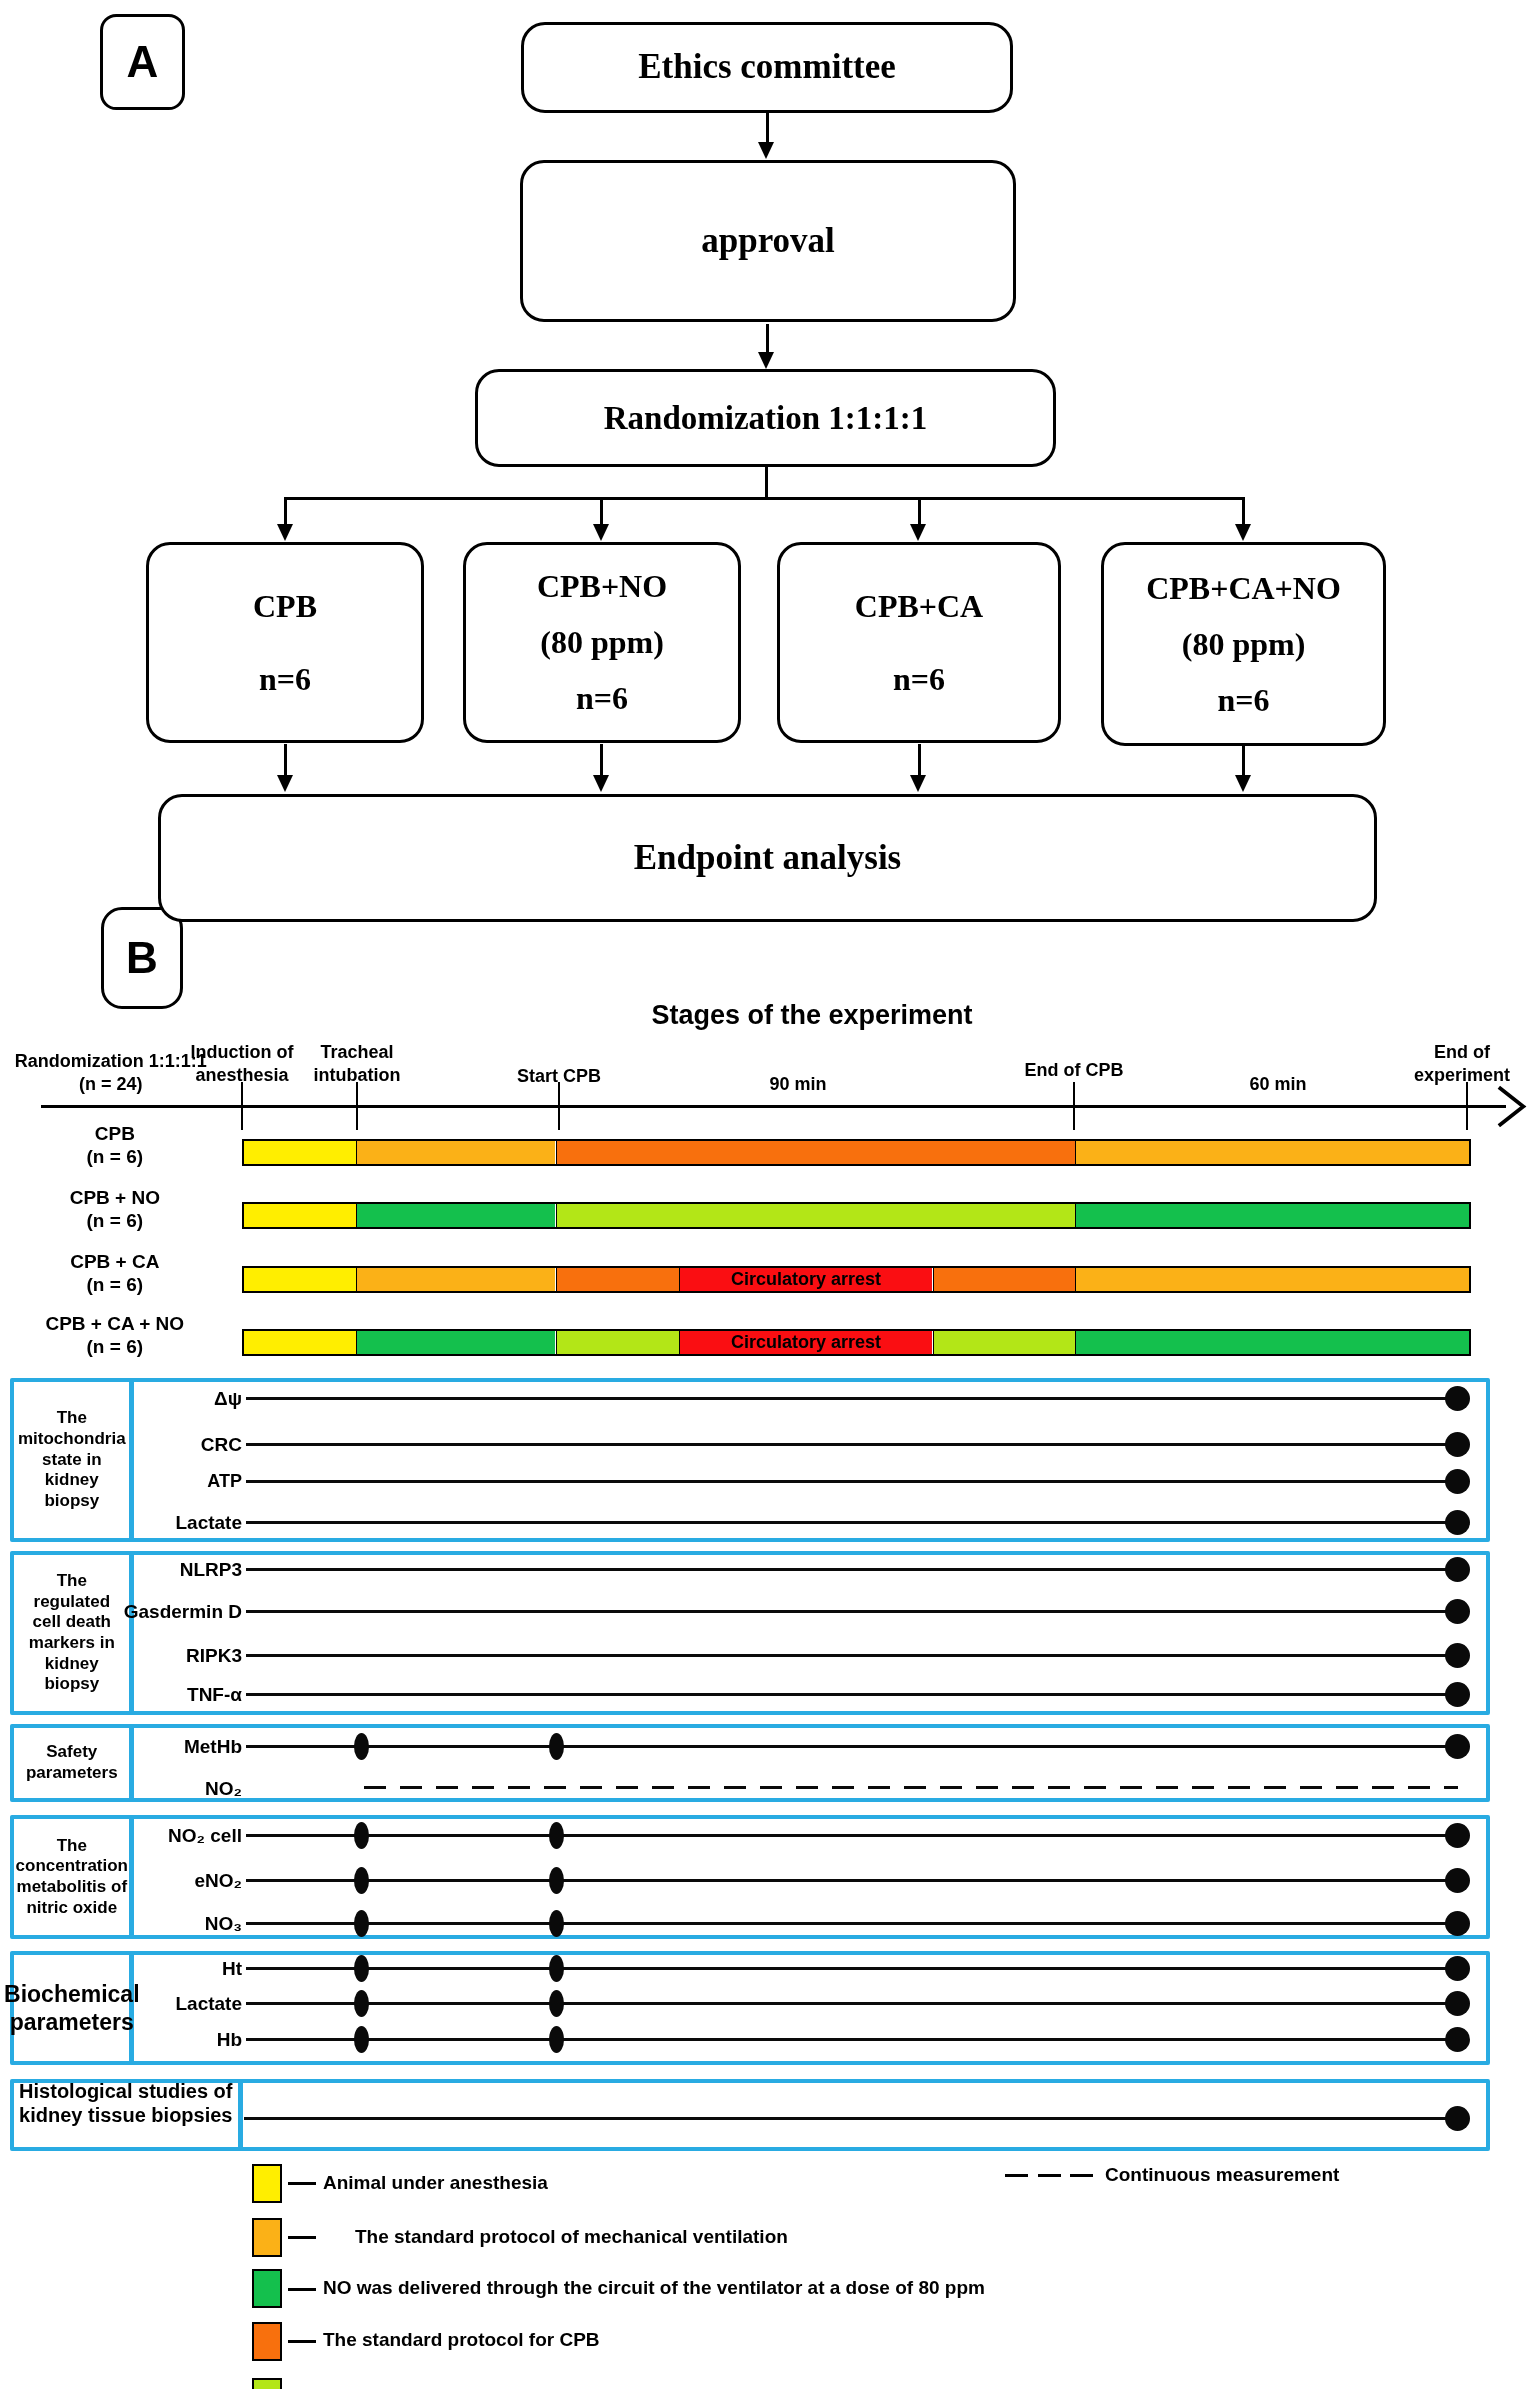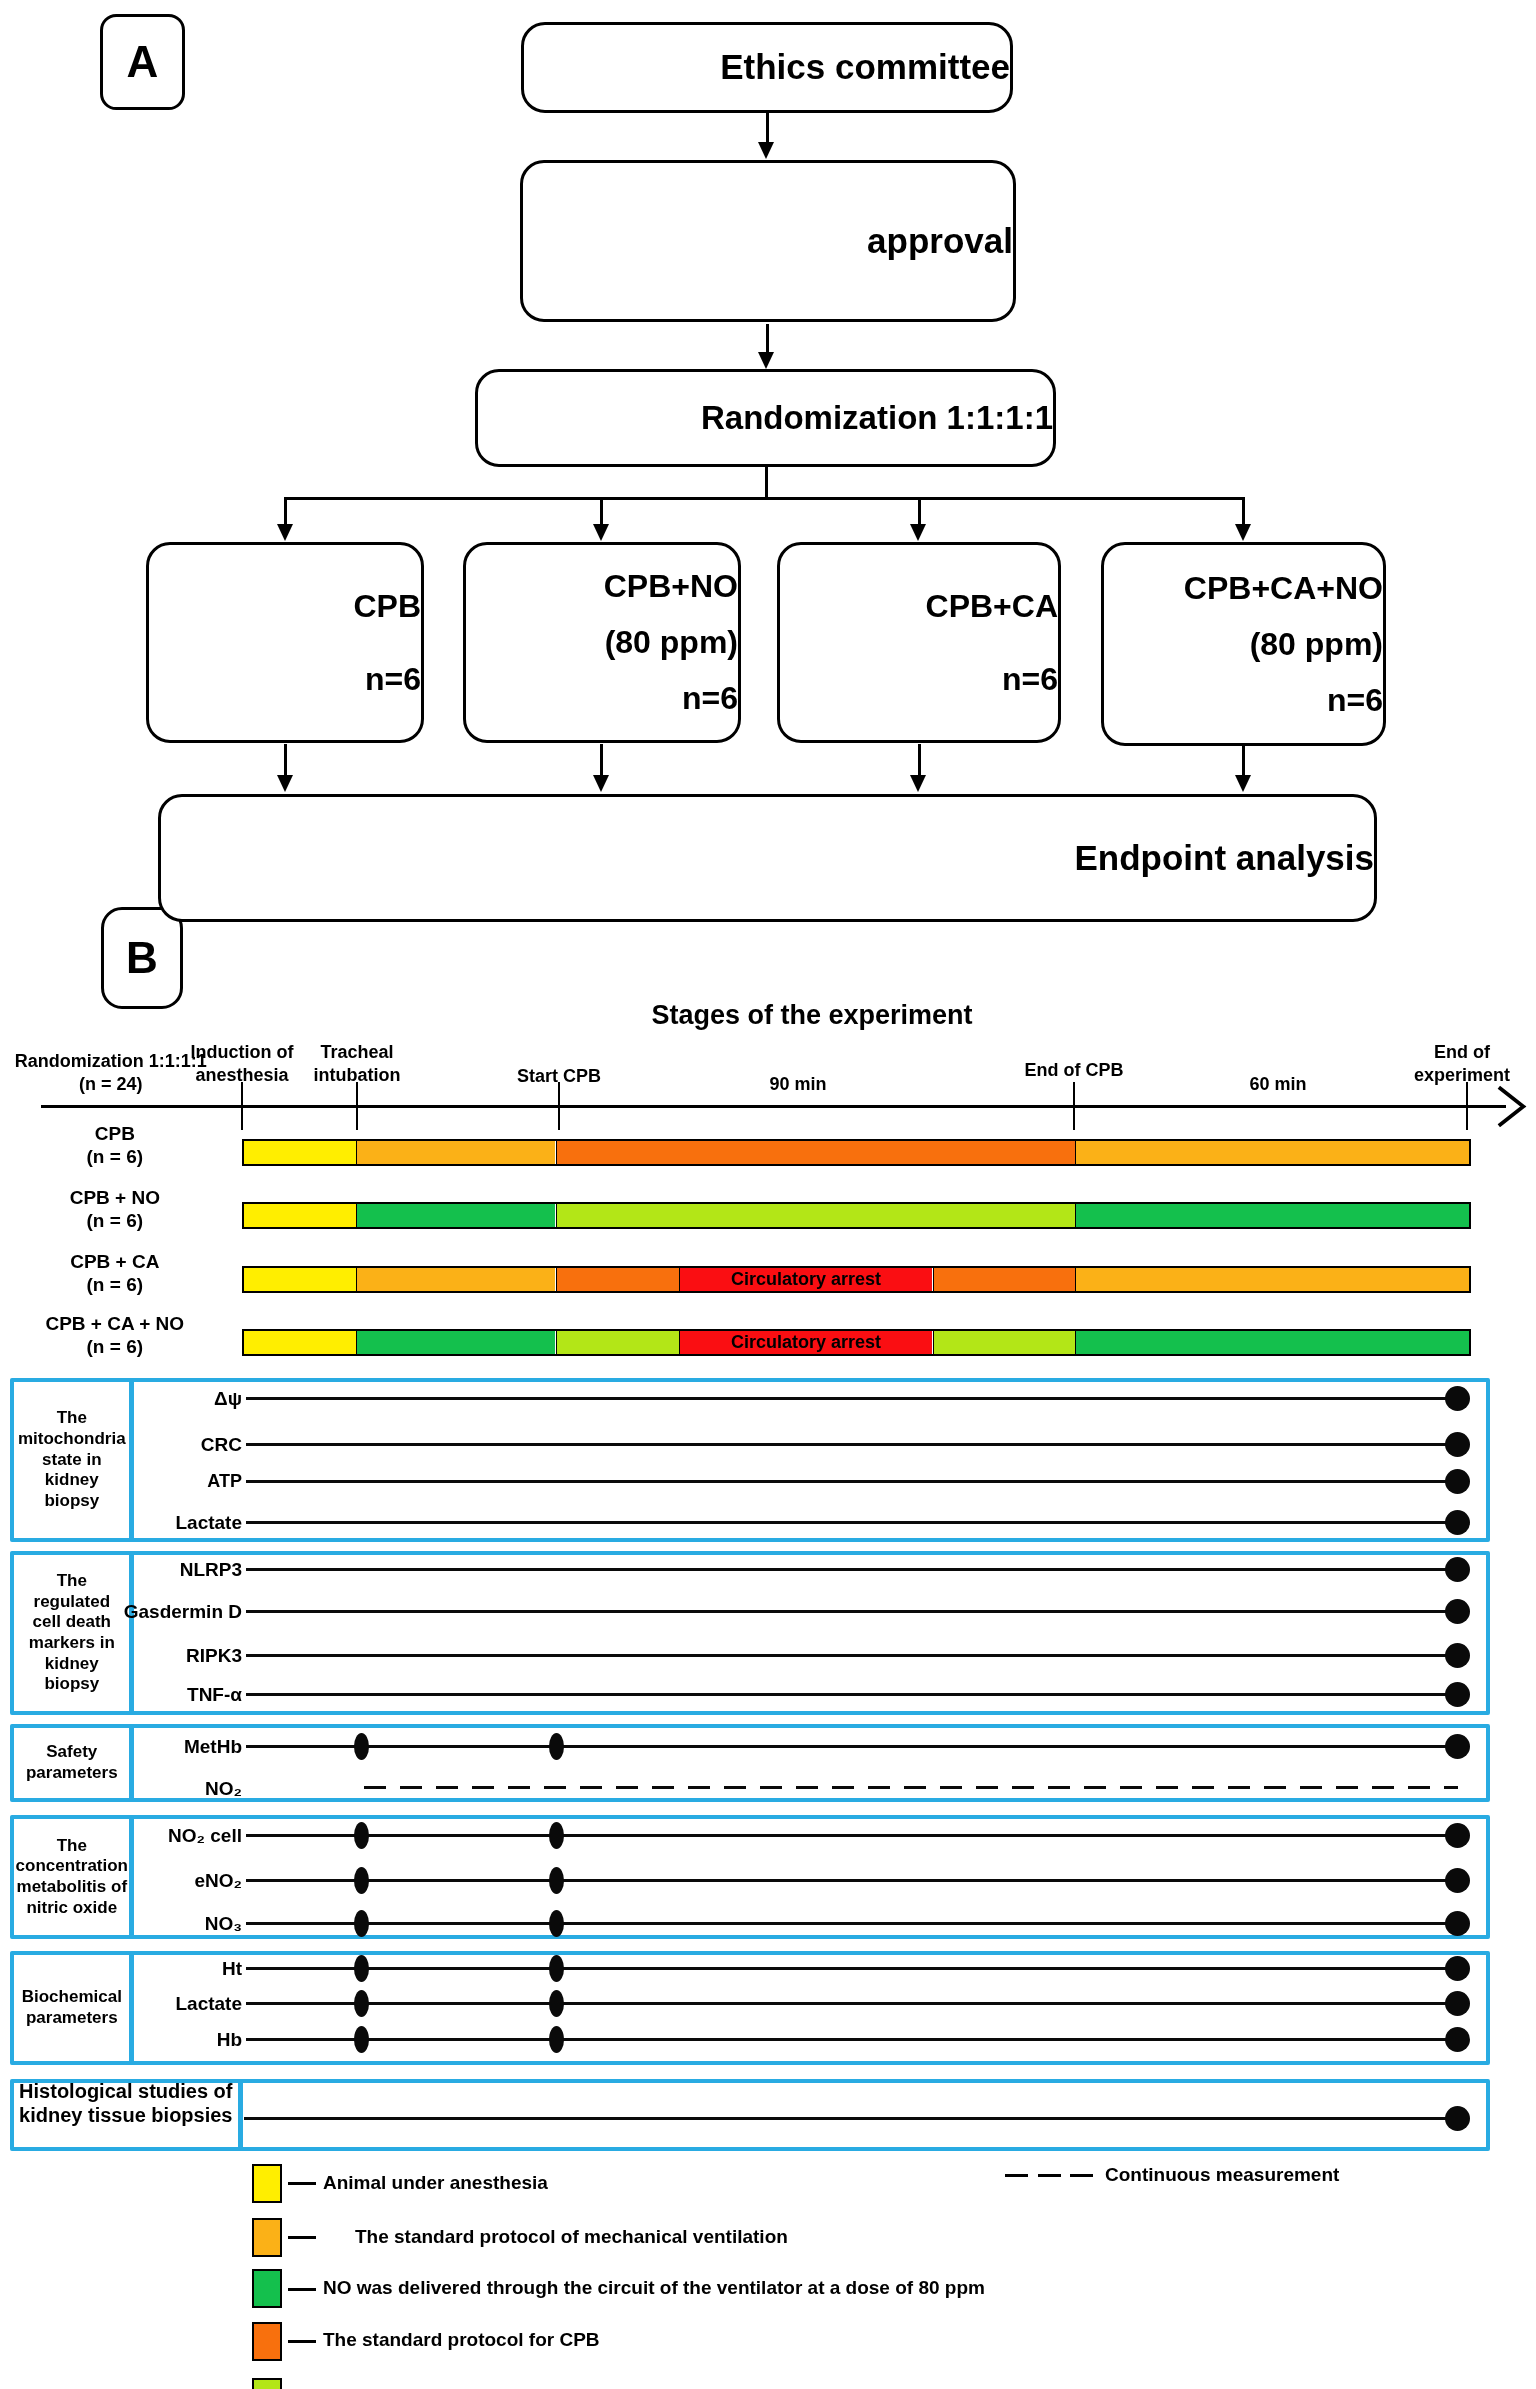--- a/index.html
+++ b/index.html
@@ -1,21 +1,21 @@
 <!DOCTYPE html>
 <html style="font-size:7.6px"><head>
 <meta charset="utf-8">
 <style>
   :root{ --blue:#29ABE2; }
   html,body{margin:0;padding:0;background:#fff;}
   #stage{position:relative;width:1536px;height:2428px;background:#ffffff;
          font-family:"Liberation Sans",sans-serif;font-weight:700;color:#000;overflow:hidden;}
   .abs{position:absolute;}
   .box{position:absolute;border:3.8px solid #000;border-radius:24px;background:#fff;
-       display:flex;flex-direction:column;justify-content:center;align-items:flex-end;text-align:center;box-sizing:border-box;}
+       display:flex;flex-direction:column;justify-content:center;align-items:center;text-align:center;box-sizing:border-box;font-family:Liberation Serif, serif;}
   .stack{position:absolute;display:flex;flex-direction:column;align-items:center;text-align:center;box-sizing:border-box;}
   .line{position:static;white-space:nowrap;}
   .head{position:absolute;width:0;height:0;border-left:8.6px solid transparent;border-right:8.6px solid transparent;border-top:17px solid #000;}
   .plabel{position:absolute;border:3.3px solid #000;background:#fff;display:flex;align-items:center;justify-content:center;}
   .seg{position:absolute;box-sizing:border-box;}
   .clabel{position:absolute;inset:0;display:flex;align-items:center;justify-content:center;font-size:18px;color:#000;}
 </style>
 </head>
 <body>
 
@@ -235,21 +235,21 @@
     <div class="abs" style="left: 354px; top: 1867px; width: 15.3px; height: 27px; background: rgb(10, 10, 10); border-radius: 50%;"></div>
     <div class="abs" style="left: 549px; top: 1867px; width: 15.3px; height: 27px; background: rgb(10, 10, 10); border-radius: 50%;"></div>
     <div class="abs" style="left: 1445px; top: 1868px; width: 25px; height: 25px; background: rgb(10, 10, 10); border-radius: 50%;"></div>
     <div class="abs" style="left: 136px; top: 1910px; width: 106px; height: 27px; display: flex; align-items: center; justify-content: flex-end; font-size: 19px; white-space: nowrap;">NO₃</div>
     <div class="abs" style="left: 246px; top: 1922px; width: 1211px; height: 2.9px; background: rgb(10, 10, 10);"></div>
     <div class="abs" style="left: 354px; top: 1910px; width: 15.3px; height: 27px; background: rgb(10, 10, 10); border-radius: 50%;"></div>
     <div class="abs" style="left: 549px; top: 1910px; width: 15.3px; height: 27px; background: rgb(10, 10, 10); border-radius: 50%;"></div>
     <div class="abs" style="left: 1445px; top: 1911px; width: 25px; height: 25px; background: rgb(10, 10, 10); border-radius: 50%;"></div>
     <div class="abs" style="left: 9.6px; top: 1951px; width: 1480px; height: 114px; border: 4.8px solid rgb(41, 171, 226); box-sizing: border-box; border-radius: 1.9px; background: rgb(255, 255, 255);"></div>
     <div class="abs" style="left: 129px; top: 1951px; width: 4.8px; height: 114px; background: rgb(41, 171, 226);"></div>
-    <div class="stack" style="left: 15.3px; top: 1951px; width: 113px; height: 114px; justify-content: center; font-size: 17px; line-height: 1.22;">
+    <div class="stack" style="left: 15.3px; top: 1951px; width: 113px; height: 114px; justify-content: center; font-size: 23px; line-height: 1.22;">
       <div class="line">Biochemical</div>
       <div class="line">parameters</div>
     </div>
     <div class="abs" style="left: 136px; top: 1955px; width: 106px; height: 27px; display: flex; align-items: center; justify-content: flex-end; font-size: 19px; white-space: nowrap;">Ht</div>
     <div class="abs" style="left: 246px; top: 1967px; width: 1211px; height: 2.9px; background: rgb(10, 10, 10);"></div>
     <div class="abs" style="left: 354px; top: 1955px; width: 15.3px; height: 27px; background: rgb(10, 10, 10); border-radius: 50%;"></div>
     <div class="abs" style="left: 549px; top: 1955px; width: 15.3px; height: 27px; background: rgb(10, 10, 10); border-radius: 50%;"></div>
     <div class="abs" style="left: 1445px; top: 1956px; width: 25px; height: 25px; background: rgb(10, 10, 10); border-radius: 50%;"></div>
     <div class="abs" style="left: 136px; top: 1990px; width: 106px; height: 27px; display: flex; align-items: center; justify-content: flex-end; font-size: 19px; white-space: nowrap;">Lactate</div>
     <div class="abs" style="left: 246px; top: 2002px; width: 1211px; height: 2.9px; background: rgb(10, 10, 10);"></div>

